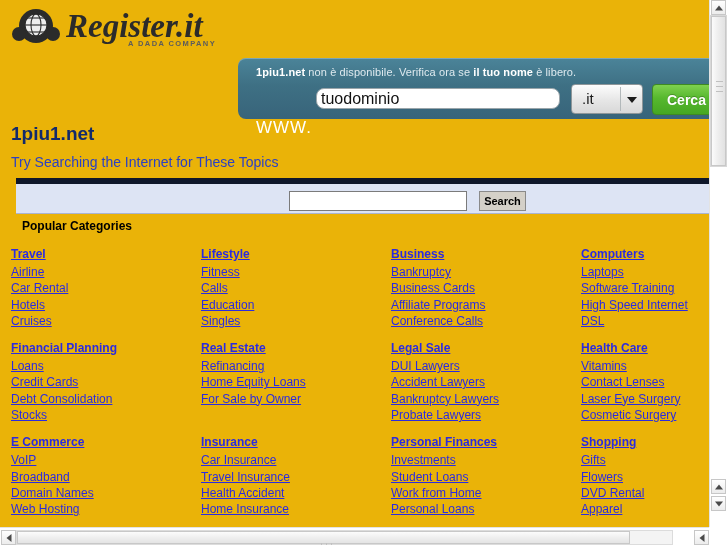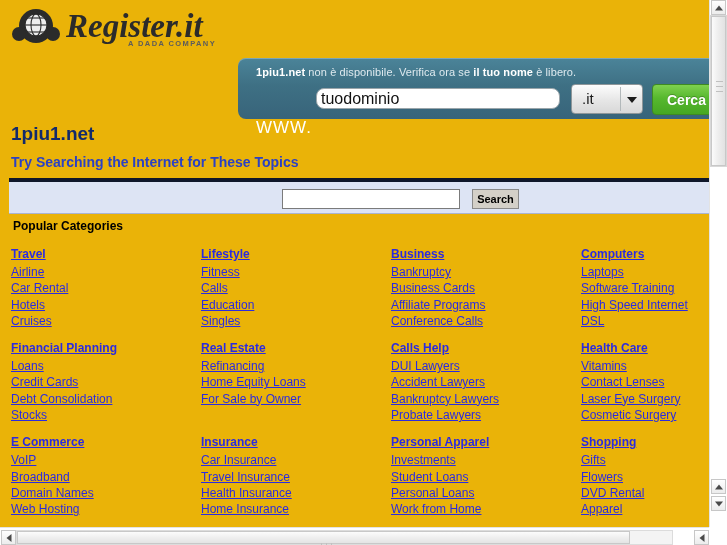--- a/index.html
+++ b/index.html
@@ -148,33 +148,33 @@
     font-size: 19px;
     font-weight: bold;
     color: #122a6b;
     letter-spacing: 0;
   }
   #subtitle {
     position: absolute;
     left: 11px;
     top: 154px;
     font-size: 14px;
-    font-weight: bold;
+    font-weight: normal;
     color: #2b41c4;
   }
 
   
   #search-strip {
     position: absolute;
-    left: 9px;
+    left: 16px;
     top: 178px;
     width: 709px;
     height: 36px;
     background: #dde4f4;
-    border-top: 4px solid #0f172a;
+    border-top: 6px solid #0f172a;
     border-bottom: 1px solid #aab4d0;
     box-sizing: border-box;
   }
   #topic-search-input {
     position: absolute;
     left: 273px;
     top: 7px;
     width: 178px;
     height: 20px;
     box-sizing: border-box;
@@ -207,21 +207,21 @@
   #categories-panel {
     position: absolute;
     left: 11px;
     top: 219px;
     width: 686px;
   }
   #popular-heading {
     font-size: 12px;
     font-weight: bold;
     color: #000000;
-    margin: 0 0 14px 2px;
+    margin: 0 0 14px 11px;
   }
   .cat-row {
     display: flex;
     margin-bottom: 12px;
   }
   .cat-col {
     width: 190px;
     flex: 0 0 190px;
   }
   .cat-col:last-child { flex: 0 0 auto; }
@@ -460,21 +460,21 @@
           <a class="cat-link">Debt Consolidation</a>
           <a class="cat-link">Stocks</a>
         </div>
         <div class="cat-col">
           <a class="cat-title">Real Estate</a>
           <a class="cat-link">Refinancing</a>
           <a class="cat-link">Home Equity Loans</a>
           <a class="cat-link">For Sale by Owner</a>
         </div>
         <div class="cat-col">
-          <a class="cat-title">Calls Help</a>
+          <a class="cat-title">Legal Sale</a>
           <a class="cat-link">DUI Lawyers</a>
           <a class="cat-link">Accident Lawyers</a>
           <a class="cat-link">Bankruptcy Lawyers</a>
           <a class="cat-link">Probate Lawyers</a>
         </div>
         <div class="cat-col">
           <a class="cat-title">Health Care</a>
           <a class="cat-link">Vitamins</a>
           <a class="cat-link">Contact Lenses</a>
           <a class="cat-link">Laser Eye Surgery</a>
@@ -487,29 +487,29 @@
           <a class="cat-title">E Commerce</a>
           <a class="cat-link">VoIP</a>
           <a class="cat-link">Broadband</a>
           <a class="cat-link">Domain Names</a>
           <a class="cat-link">Web Hosting</a>
         </div>
         <div class="cat-col">
           <a class="cat-title">Insurance</a>
           <a class="cat-link">Car Insurance</a>
           <a class="cat-link">Travel Insurance</a>
-          <a class="cat-link">Health Insurance</a>
+          <a class="cat-link">Health Accident</a>
           <a class="cat-link">Home Insurance</a>
         </div>
         <div class="cat-col">
-          <a class="cat-title">Personal Apparel</a>
+          <a class="cat-title">Personal Finances</a>
           <a class="cat-link">Investments</a>
           <a class="cat-link">Student Loans</a>
+          <a class="cat-link">Work from Home</a>
           <a class="cat-link">Personal Loans</a>
-          <a class="cat-link">Work from Home</a>
         </div>
         <div class="cat-col">
           <a class="cat-title">Shopping</a>
           <a class="cat-link">Gifts</a>
           <a class="cat-link">Flowers</a>
           <a class="cat-link">DVD Rental</a>
           <a class="cat-link">Apparel</a>
         </div>
       </div>
 

